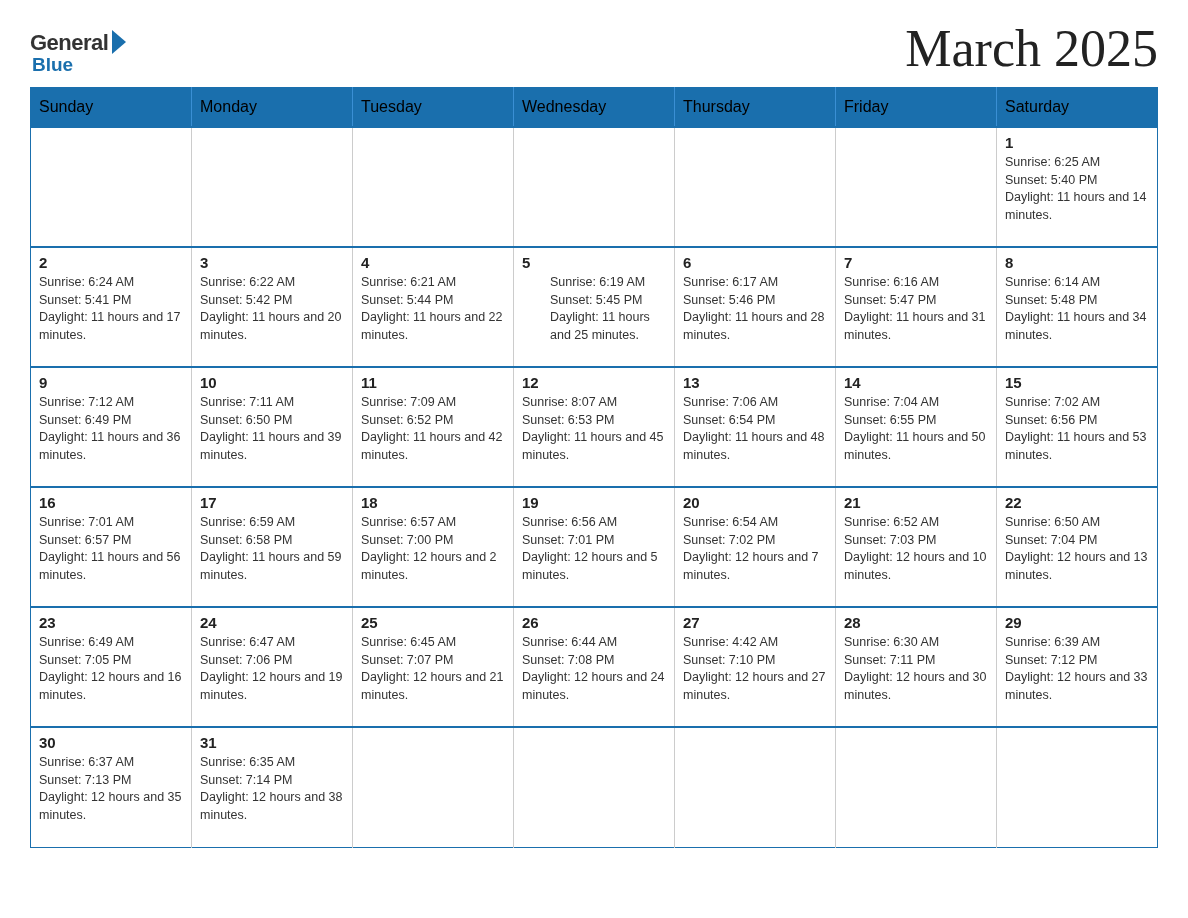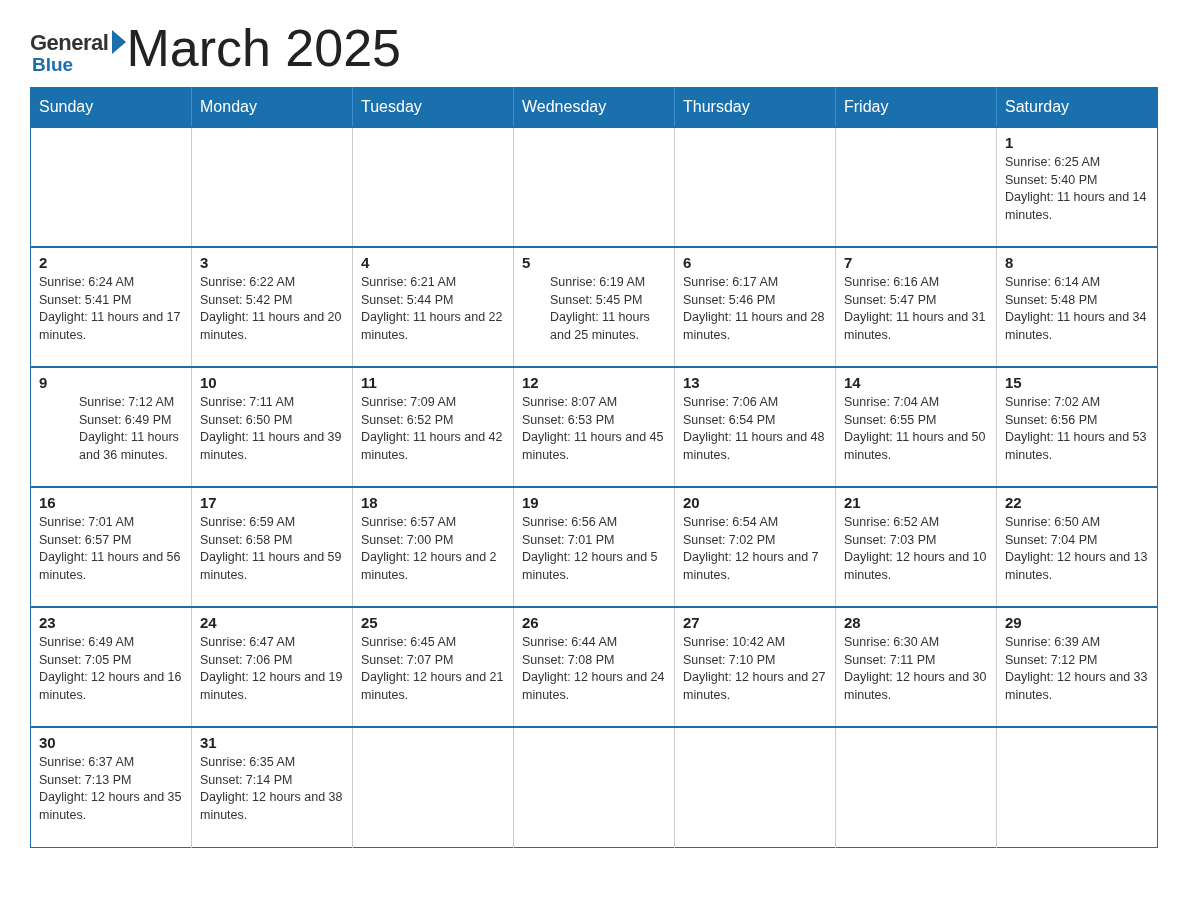--- a/index.html
+++ b/index.html
@@ -5,20 +5,21 @@
     * { box-sizing: border-box; margin: 0; padding: 0; }
     body {
       font-family: Arial, sans-serif;
       background: #fff;
       padding: 20px 30px;
       width: 1188px;
       min-height: 918px;
     }
     .header {
       display: flex;
+      justify-content: space-between;
       align-items: flex-start;
       margin-bottom: 10px;
     }
     .logo {
       display: flex;
       flex-direction: column;
       align-items: flex-start;
       margin-top: 10px;
     }
     .logo-top {
@@ -42,40 +43,41 @@
     }
     .logo-blue {
       font-size: 19px;
       font-weight: bold;
       color: #1a6fad;
       margin-top: -2px;
       margin-left: 2px;
     }
     .title-block {
       text-align: right;
+      font-family: Liberation Serif, serif;
     }
     .month-title {
       font-size: 52px;
       font-weight: normal;
       color: #222;
       line-height: 1.1;
     }
     .location-title {
       font-size: 20px;
       color: #444;
       margin-top: 4px;
     }
     .calendar {
       width: 100%;
       border-collapse: collapse;
       border: 1px solid #1a6fad;
     }
     .calendar thead tr th {
       background-color: #1a6fad;
-      color: #ffffff;
+      color: #000000;
       font-size: 16px;
       font-weight: normal;
       padding: 10px 8px;
       text-align: left;
       border-right: 1px solid #3a8fd4;
     }
     .calendar thead tr th:last-child {
       border-right: none;
     }
     .calendar tbody tr td {
@@ -191,21 +193,21 @@
         <td>
           <span class="day-number">8</span>
           <div class="day-info" style="white-space: pre-line;">Sunrise: 6:14 AM
 Sunset: 5:48 PM
 Daylight: 11 hours and 34 minutes.</div>
         </td>
       </tr>
       <tr>
         <td>
           <span class="day-number">9</span>
-          <div class="day-info" style="white-space: pre-line; margin-left: 40px;">Sunrise: 7:12 AM
+          <div class="day-info" style="white-space: pre-line;">Sunrise: 7:12 AM
 Sunset: 6:49 PM
 Daylight: 11 hours and 36 minutes.</div>
         </td>
         <td>
           <span class="day-number">10</span>
           <div class="day-info" style="white-space: pre-line;">Sunrise: 7:11 AM
 Sunset: 6:50 PM
 Daylight: 11 hours and 39 minutes.</div>
         </td>
         <td>
@@ -303,21 +305,21 @@
 Daylight: 12 hours and 21 minutes.</div>
         </td>
         <td>
           <span class="day-number">26</span>
           <div class="day-info" style="white-space: pre-line;">Sunrise: 6:44 AM
 Sunset: 7:08 PM
 Daylight: 12 hours and 24 minutes.</div>
         </td>
         <td>
           <span class="day-number">27</span>
-          <div class="day-info" style="white-space: pre-line;">Sunrise: 10:42 AM
+          <div class="day-info" style="white-space: pre-line;">Sunrise: 4:42 AM
 Sunset: 7:10 PM
 Daylight: 12 hours and 27 minutes.</div>
         </td>
         <td>
           <span class="day-number">28</span>
           <div class="day-info" style="white-space: pre-line;">Sunrise: 6:30 AM
 Sunset: 7:11 PM
 Daylight: 12 hours and 30 minutes.</div>
         </td>
         <td>

